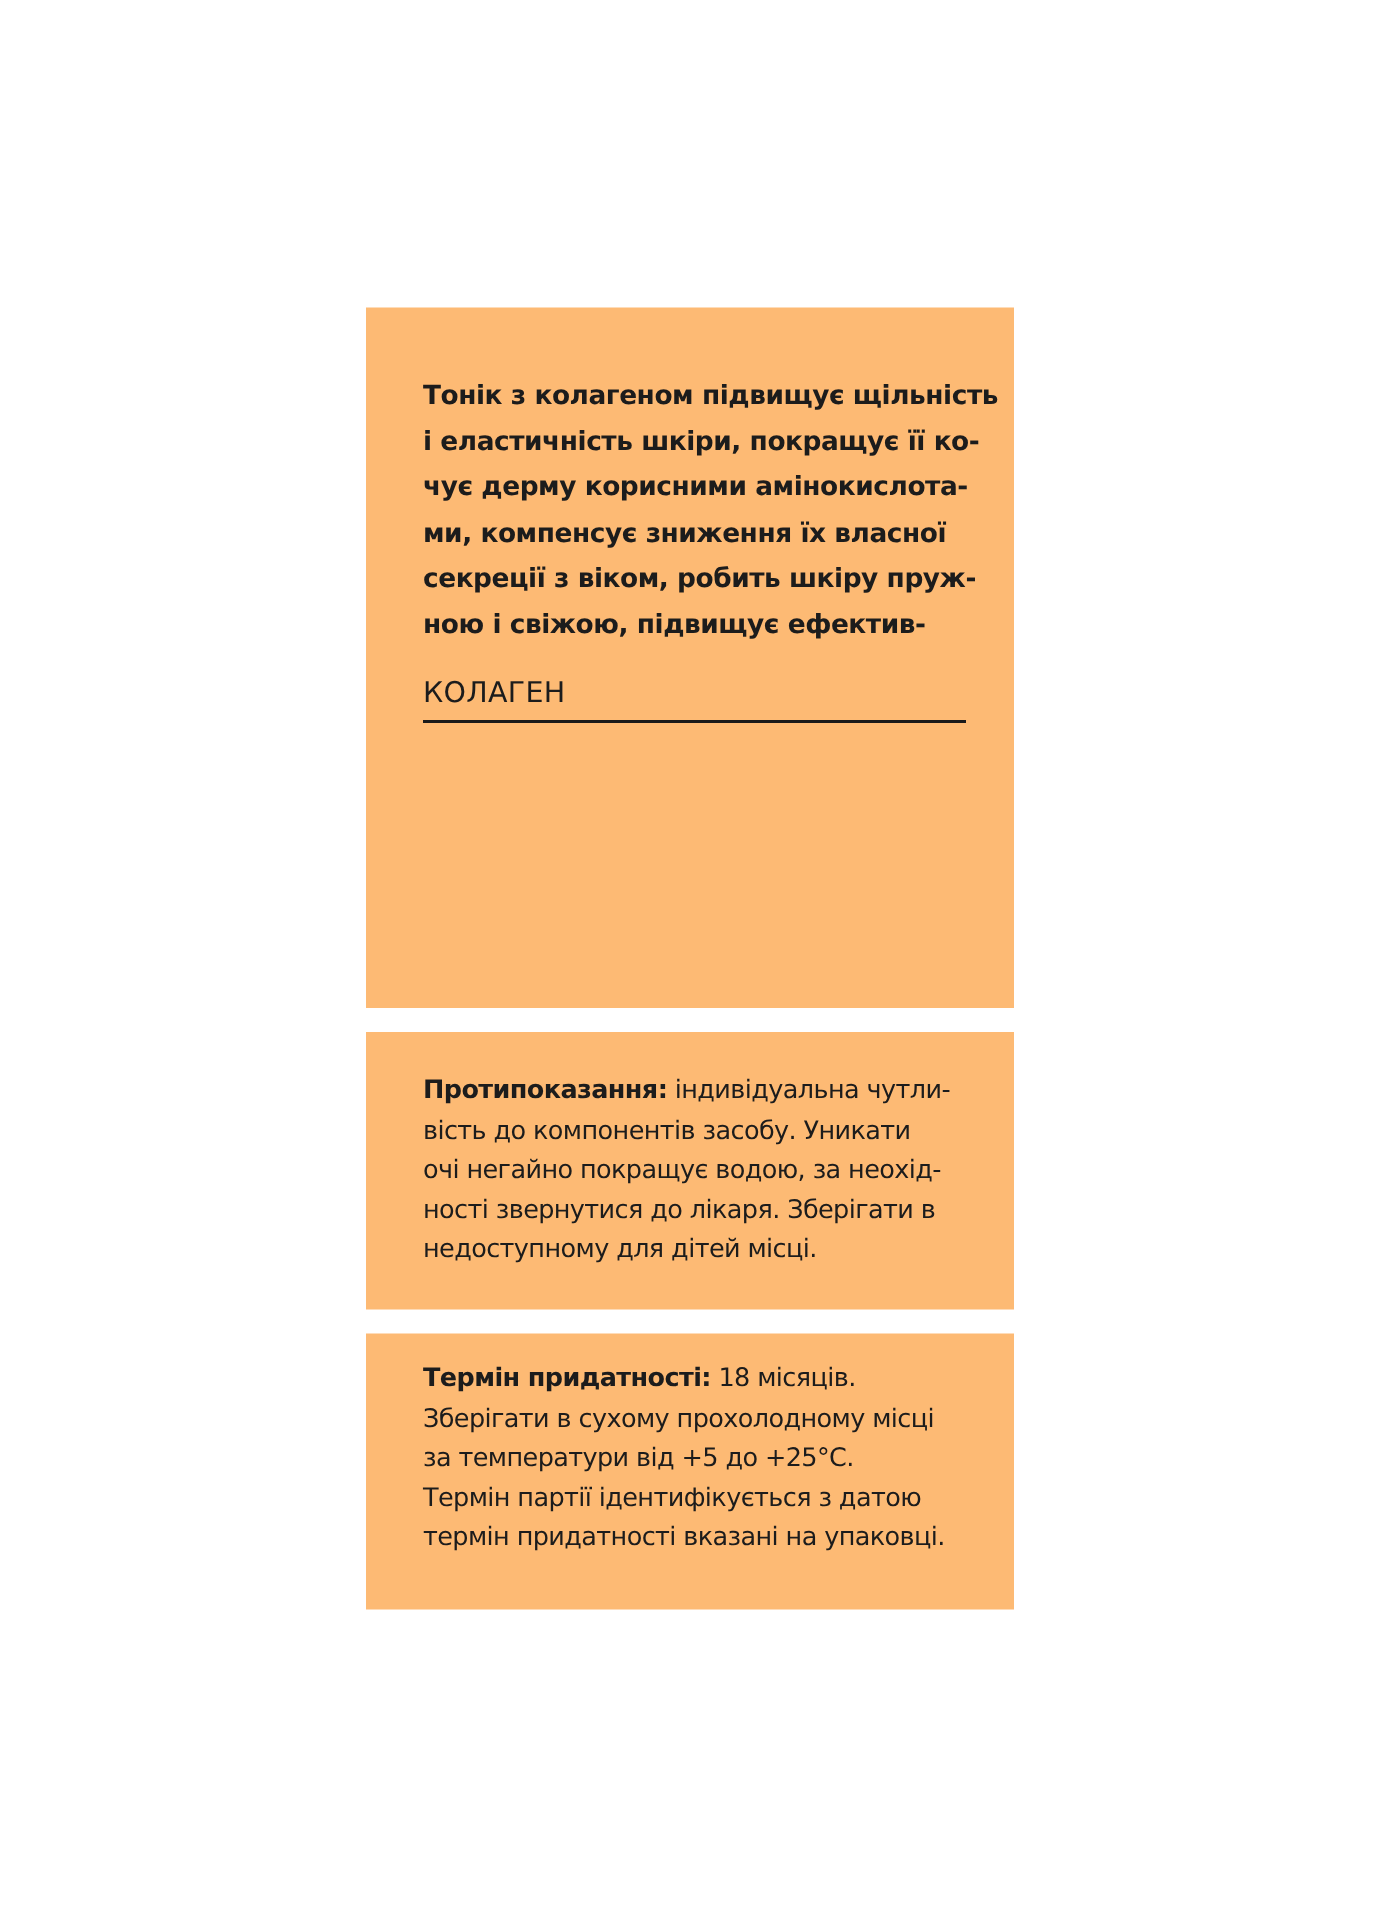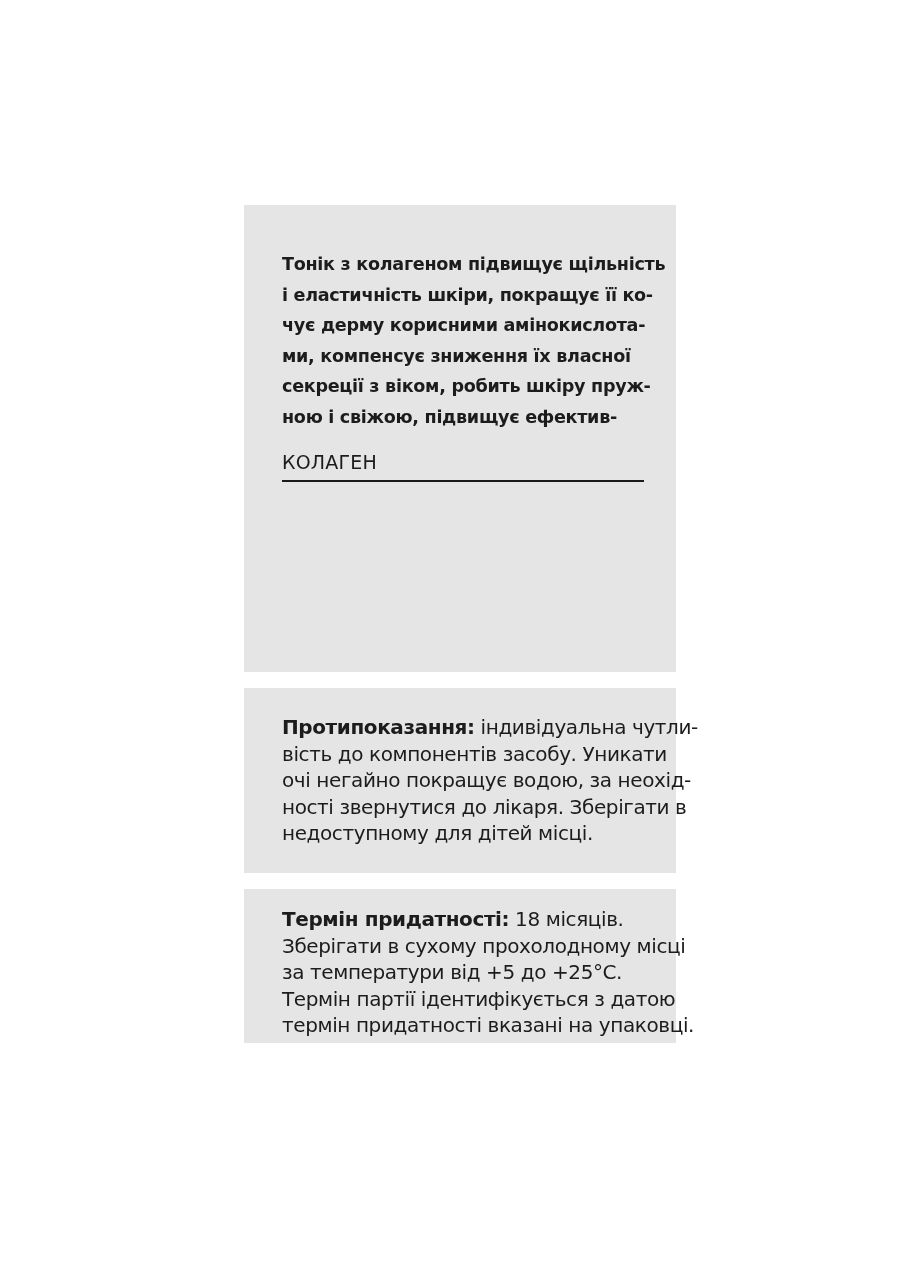--- a/index.html
+++ b/index.html
@@ -8,28 +8,28 @@
       background: #ffffff;
       position: relative;
       font-family: "DejaVu Sans", "Liberation Sans", sans-serif;
       color: #1c1c1c;
       overflow: hidden;
     }
     .panel {
       position: absolute;
       left: 244px;
       width: 432px;
-      background: #e5e5e5;
+      background: #fdba74;
       box-sizing: border-box;
       padding-left: 38px;
       padding-right: 30px;
     }
     #panel-description { top: 205px; height: 467px; padding-top: 44px; }
     #panel-contra { top: 688px; height: 185px; padding-top: 26px; }
-    #panel-storage { top: 889px; height: 154px; padding-top: 17px; }
+    #panel-storage { top: 889px; height: 184px; padding-top: 17px; }
 
     .body-text {
       font-size: 17.6px;
       line-height: 30.5px;
       text-align: justify;
       letter-spacing: -0.3px;
       font-weight: 600;
     }
     .body-text .line { display: block; white-space: nowrap; }
     .heading {
@@ -40,21 +40,21 @@
       font-weight: 500;
     }
     .rule {
       height: 2px;
       background: #1a1a1a;
       margin-top: 4px;
       margin-bottom: 2px;
       width: 362px;
     }
     .small-text {
-      font-size: 20px;
+      font-size: 17px;
       line-height: 26.5px;
       letter-spacing: -0.4px;
       font-weight: 400;
     }
     .small-text .line { display: block; white-space: nowrap; }
     .label-bold { font-weight: 700; }
   </style>
 </head>
 <body>
 

